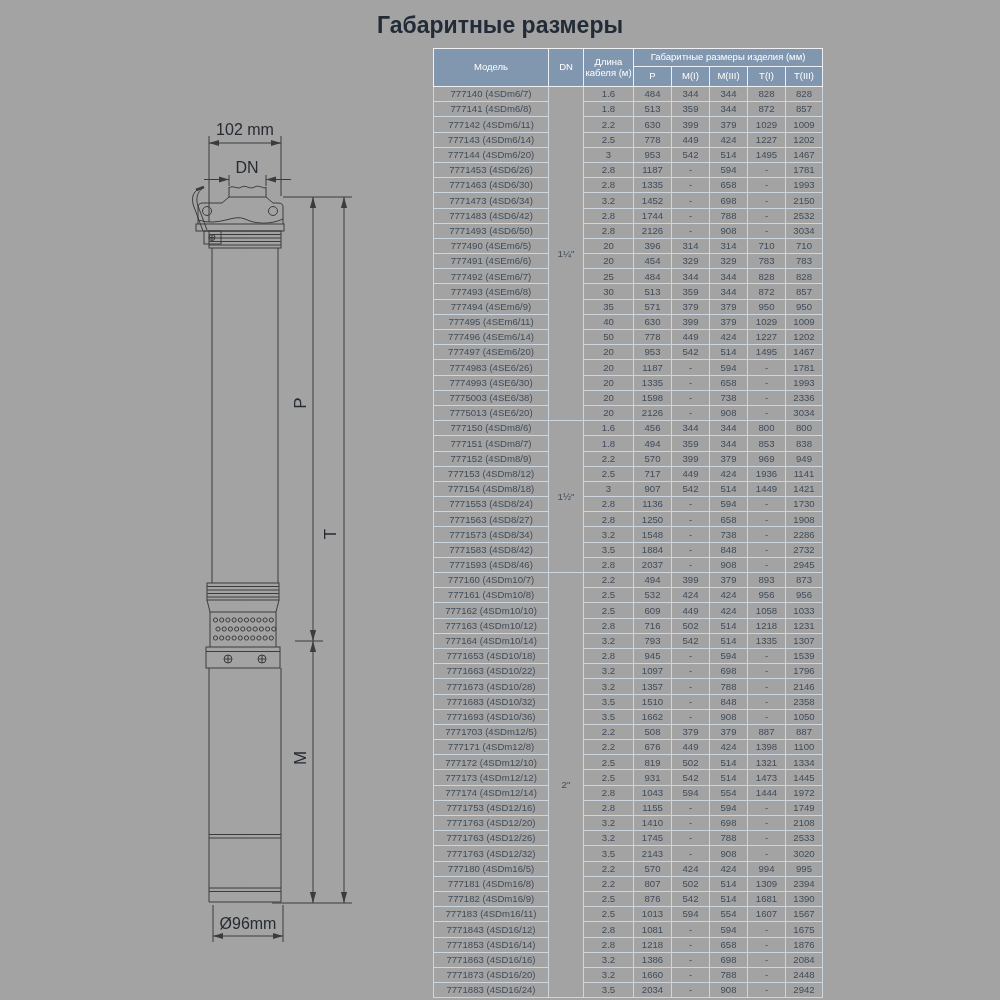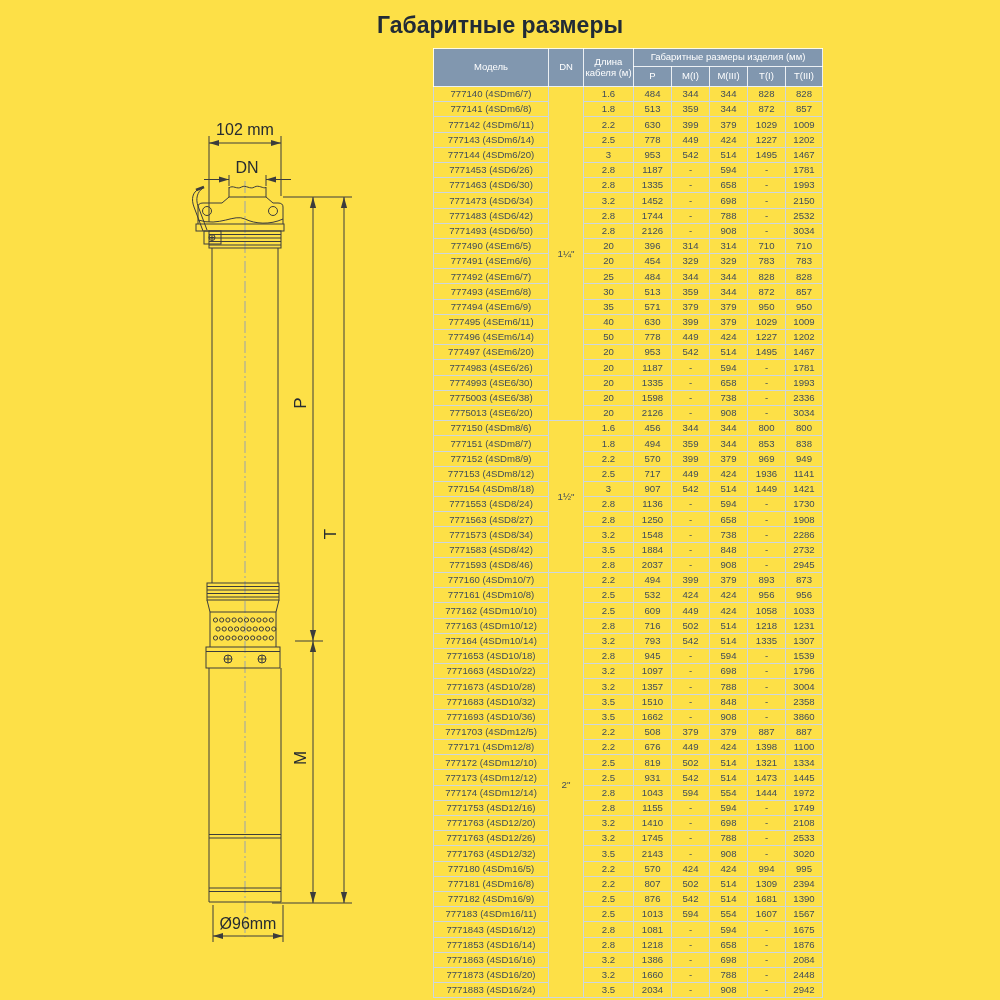--- a/index.html
+++ b/index.html
@@ -1,17 +1,17 @@
 <!DOCTYPE html>
 <html><head>
 <meta charset="utf-8">
 <style>
   html,body{margin:0;padding:0;background:#fff;}
   body{font-family:"Liberation Sans","DejaVu Sans",sans-serif;}
-  .sheet{position:relative;width:1000px;height:1000px;background:#fde047;overflow:hidden;}
+  .sheet{position:relative;width:1000px;height:1000px;background:#a3a3a3;overflow:hidden;}
 
   .page-title{position:absolute;left:50%;top:12px;transform:translateX(-50%);
     font-size:23px;font-weight:600;color:#222b36;white-space:nowrap;}
 
   
   .drawing{position:absolute;left:130px;top:90px;}
   .drawing path,.drawing rect,.drawing circle,.drawing line{fill:none;stroke:#3c3c3c;stroke-width:1;}
   .drawing polygon{fill:#3c3c3c;stroke:none;}
   .drawing .cl{stroke:#9aa3ad;stroke-dasharray:12 3 2 3;}
   .drawing text{fill:#262b31;stroke:none;font-family:"Liberation Sans",sans-serif;}
@@ -554,39 +554,39 @@
           <td>-</td>
           <td>1796</td>
         </tr>
         <tr>
           <td>7771673 (4SD10/28)</td>
           <td>3.2</td>
           <td>1357</td>
           <td>-</td>
           <td>788</td>
           <td>-</td>
-          <td>3004</td>
+          <td>2146</td>
         </tr>
         <tr>
           <td>7771683 (4SD10/32)</td>
           <td>3.5</td>
           <td>1510</td>
           <td>-</td>
           <td>848</td>
           <td>-</td>
           <td>2358</td>
         </tr>
         <tr>
           <td>7771693 (4SD10/36)</td>
           <td>3.5</td>
           <td>1662</td>
           <td>-</td>
           <td>908</td>
           <td>-</td>
-          <td>3860</td>
+          <td>1050</td>
         </tr>
         <tr>
           <td>7771703 (4SDm12/5)</td>
           <td>2.2</td>
           <td>508</td>
           <td>379</td>
           <td>379</td>
           <td>887</td>
           <td>887</td>
         </tr>

